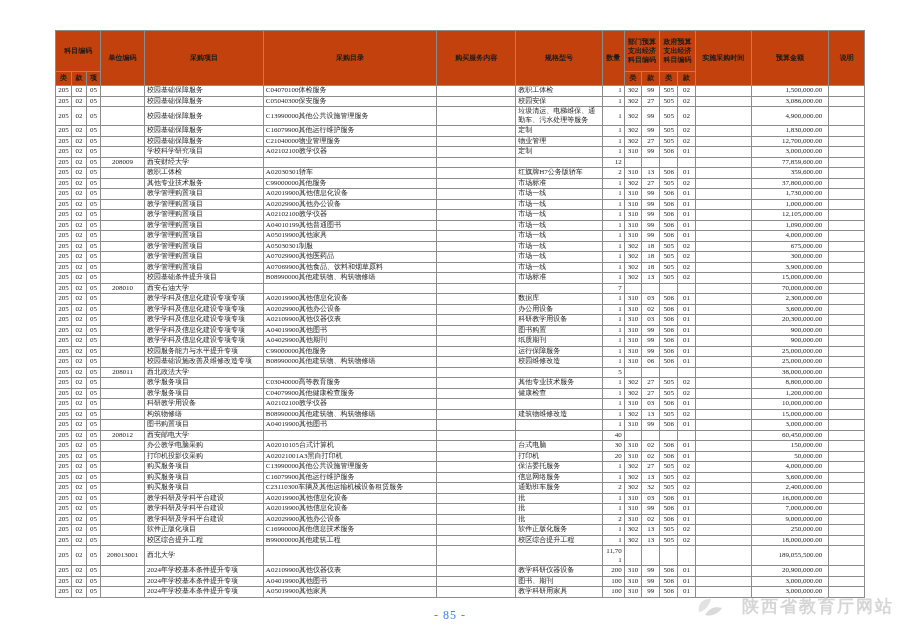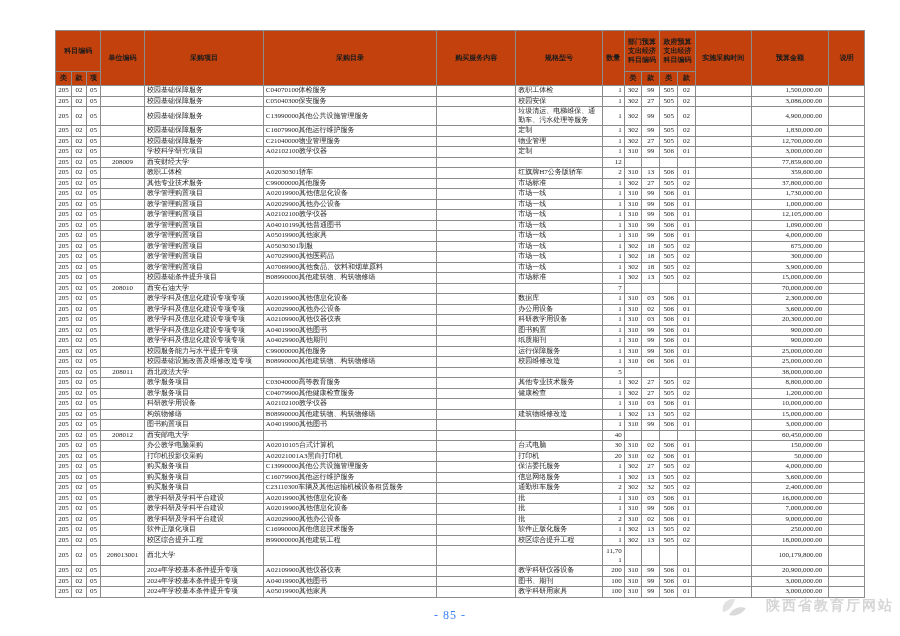--- a/index.html
+++ b/index.html
@@ -36,21 +36,21 @@
   td.col-budget{padding-right:6px;}
   td.col-qty{padding-right:2px;}
   .page-number{
     position:absolute;left:0;top:608px;width:900px;
     text-align:center;font-size:12px;letter-spacing:1px;color:#3b82f6;
     font-family:"Liberation Serif","DejaVu Serif",serif;
   }
   .watermark{
     position:absolute;right:6px;top:594px;
     display:flex;align-items:center;gap:17px;
-    color:#d6d6d6;font-weight:bold;font-size:14px;letter-spacing:2px;
+    color:#d6d6d6;font-weight:bold;font-size:17px;letter-spacing:2px;
     font-family:"Liberation Sans","DejaVu Sans",sans-serif;
     user-select:none;
   }
   .watermark svg{display:block;}
 </style>
 </head>
 <body>
 
 <div class="page">
 
@@ -881,21 +881,21 @@
           <td class="al-l col-project">西北大学</td>
           <td class="al-l col-catalog"></td>
           <td class="al-l col-service-content"></td>
           <td class="al-l col-spec"></td>
           <td class="al-r col-qty">11,701</td>
           <td class="al-c col-dept-lei"></td>
           <td class="al-c col-dept-kuan"></td>
           <td class="al-c col-gov-lei"></td>
           <td class="al-c col-gov-kuan"></td>
           <td class="al-c col-time"></td>
-          <td class="al-r col-budget">100,179,800.00</td>
+          <td class="al-r col-budget">189,055,500.00</td>
           <td class="al-c col-note"></td>
         </tr>
         <tr>
           <td class="al-c col-lei">205</td>
           <td class="al-c col-kuan">02</td>
           <td class="al-c col-xiang">05</td>
           <td class="al-c col-unit-code"></td>
           <td class="al-l col-project">2024年学校基本条件提升专项</td>
           <td class="al-l col-catalog">A02109900其他仪器仪表</td>
           <td class="al-l col-service-content"></td>

